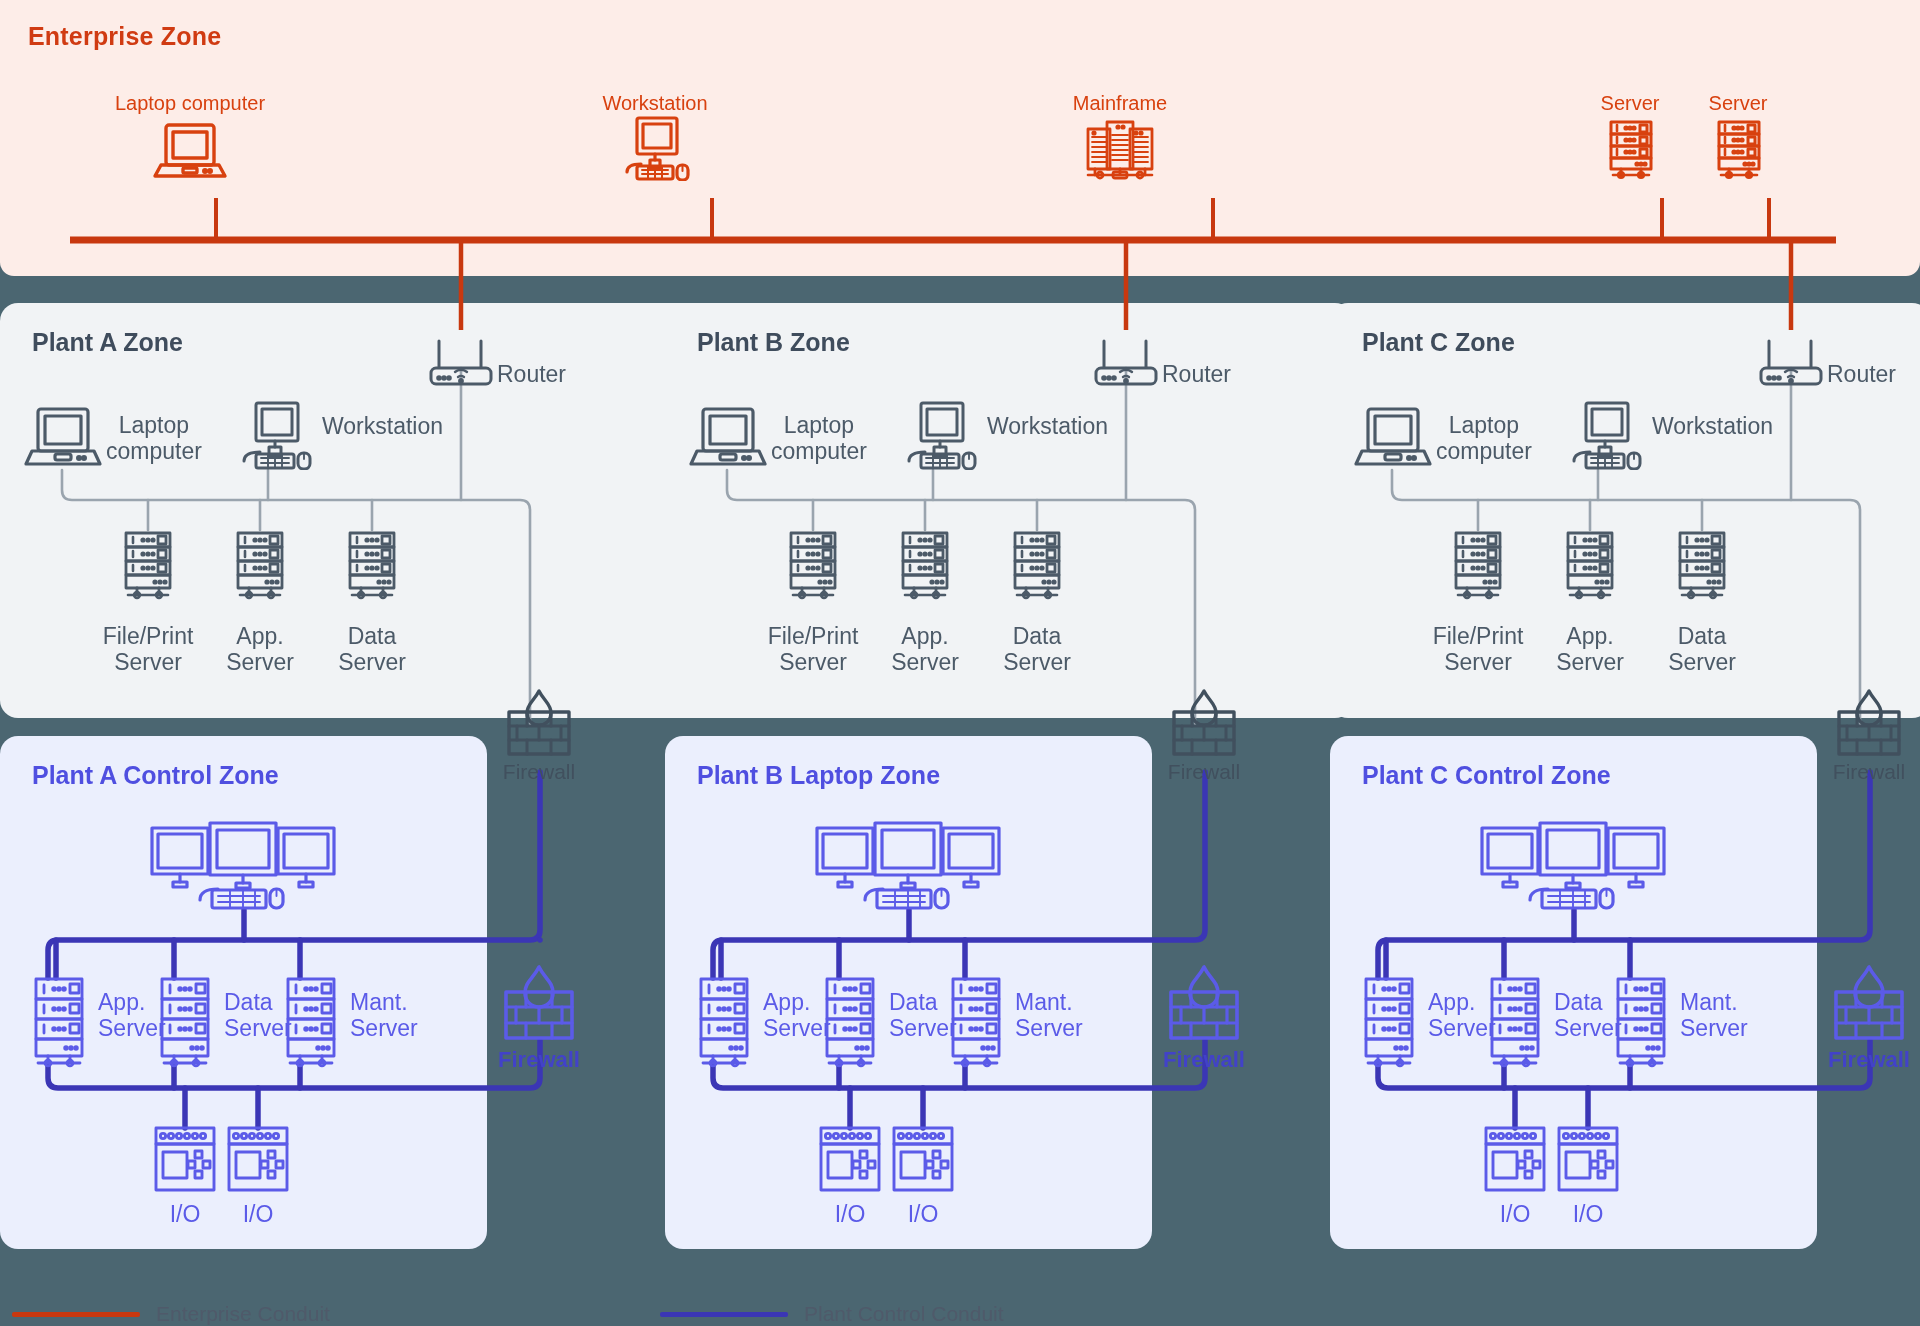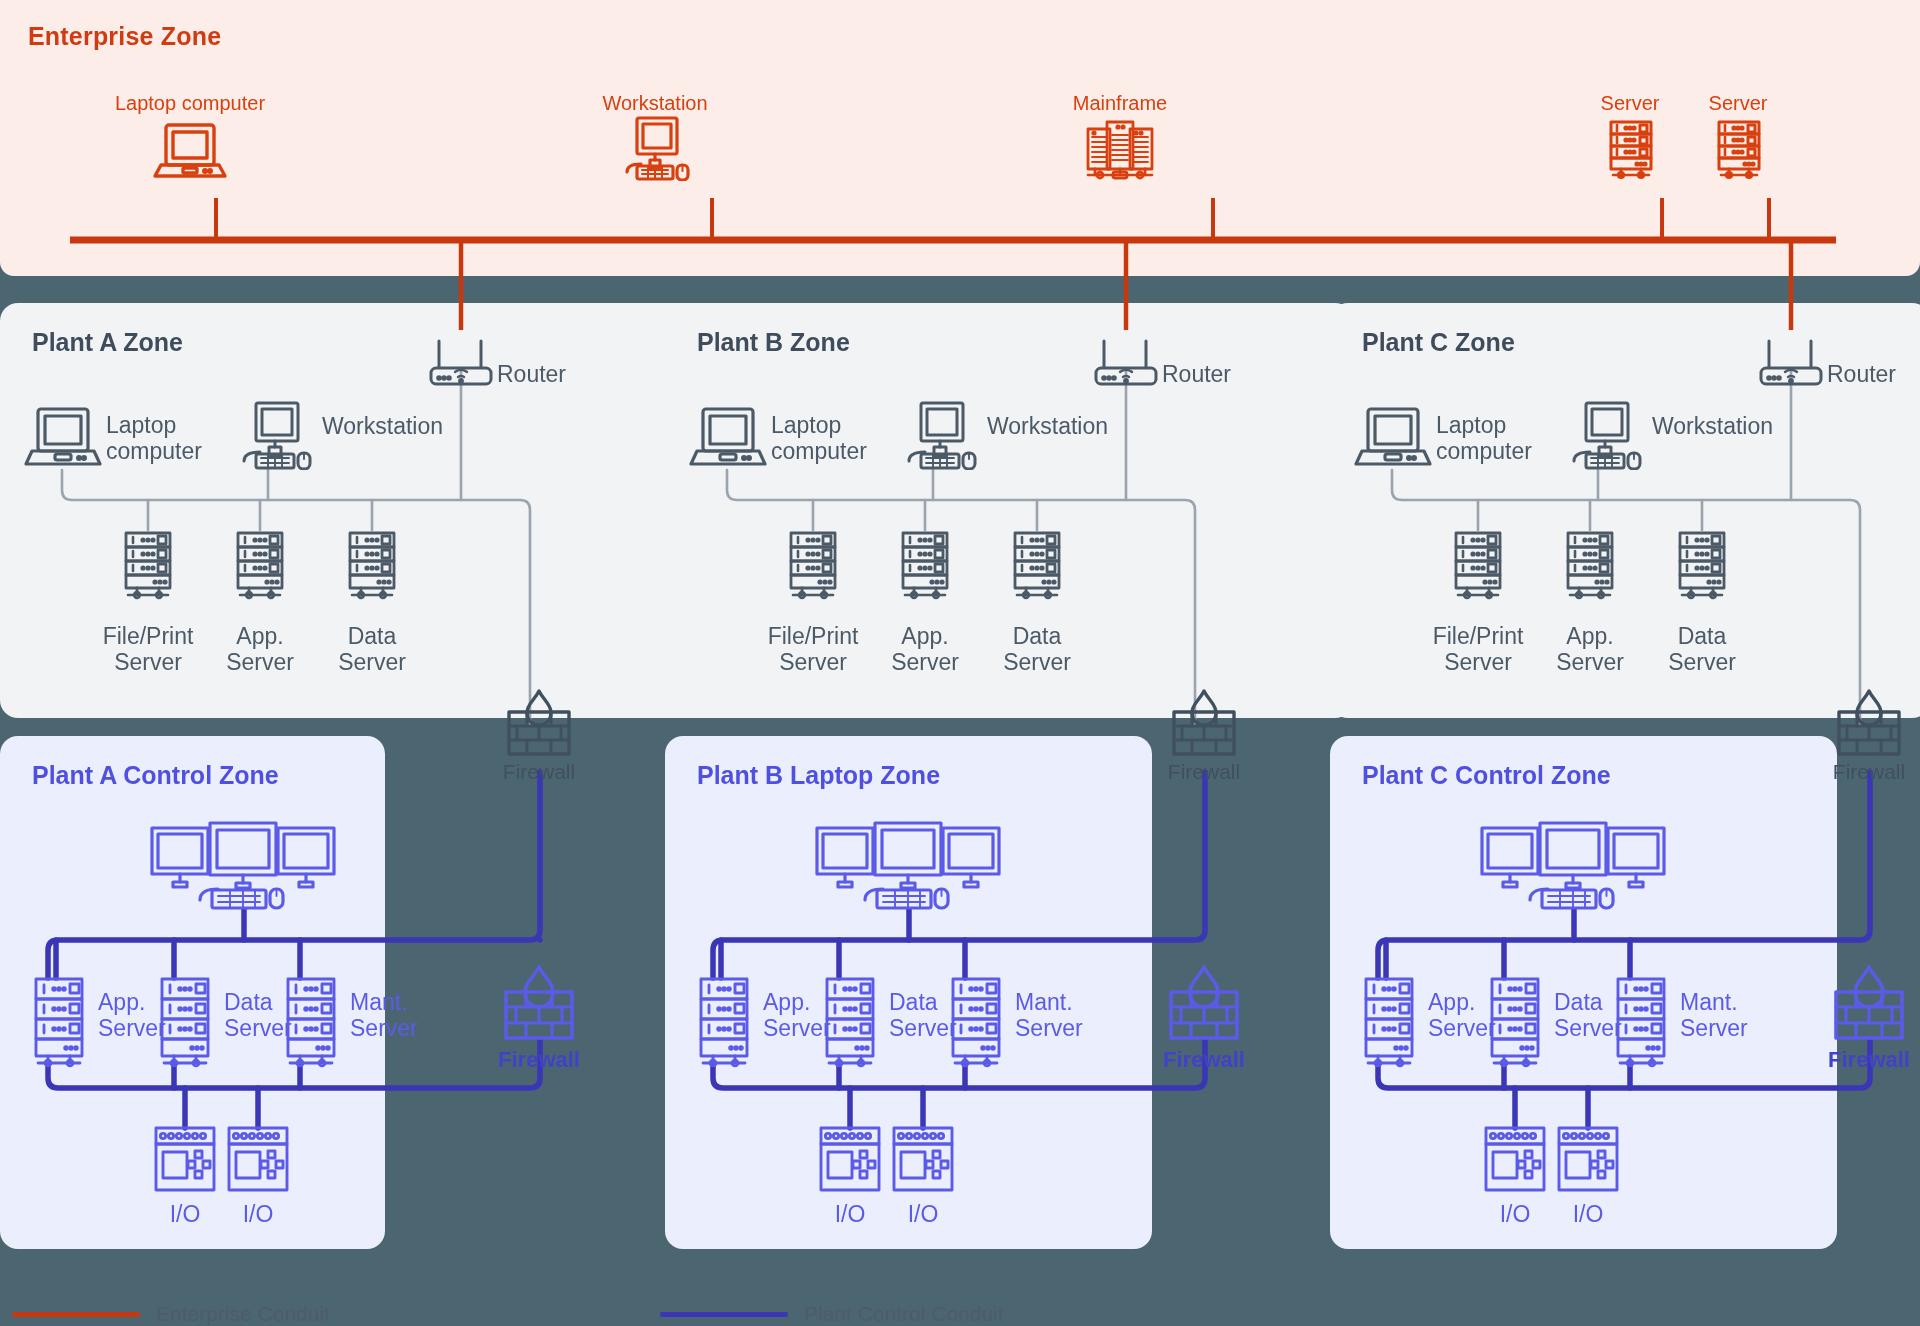--- a/index.html
+++ b/index.html
@@ -46,21 +46,21 @@
     background:#EBEFFD;border-radius:18px;
   }
   .ctrl-zone .z-title{
     position:absolute;left:32px;top:25px;
     font-size:25px;font-weight:bold;color:#4F4FE0;
   }
 
   
   .node{position:absolute;}
   .txt{position:absolute;white-space:pre;line-height:1.12;}
-  .txt.gray{color:#4C5A68;}
+  .txt.gray{color:#4C5A68;text-align:center;}
   .txt.blue{color:#5B5BE8;}
   .txt.blue-d{color:#4242C8;font-weight:bold;}
   .txt.gray-fw{color:#41505E;}
   .t20{font-size:21px;}
   .t21{font-size:22px;}
   .t22{font-size:23px;}
   .ctr{text-align:center;}
 
   
   .legend{position:absolute;left:0;top:1282px;width:1920px;height:44px;}
@@ -213,27 +213,27 @@
   <div class="plant-zone" style="left:0;width:708px;">
     <div class="z-title">Plant A Zone</div>
   </div>
   <div class="plant-zone" style="left:665px;width:688px;">
     <div class="z-title">Plant B Zone</div>
   </div>
   <div class="plant-zone" style="left:1330px;width:600px;">
     <div class="z-title">Plant C Zone</div>
   </div>
 
-  <div class="ctrl-zone" style="left:0;width:385px;">
+  <div class="ctrl-zone" style="left:0;width:487px;">
     <div class="z-title">Plant A Control Zone</div>
   </div>
   <div class="ctrl-zone" style="left:665px;width:487px;">
     <div class="z-title">Plant B Laptop Zone</div>
   </div>
-  <div class="ctrl-zone" style="left:1330px;width:487px;padding-left:20px;">
+  <div class="ctrl-zone" style="left:1330px;width:487px;">
     <div class="z-title">Plant C Control Zone</div>
   </div>
 
   <div class="layer">
     <svg width="1920" height="1326">
 
       <g stroke="#C8380F" fill="none" stroke-linecap="butt">
         <path d="M70 240 H1836" stroke-width="7"></path>
         <path d="M216 198 V240" stroke-width="4"></path>
         <path d="M712 198 V240" stroke-width="4"></path>

